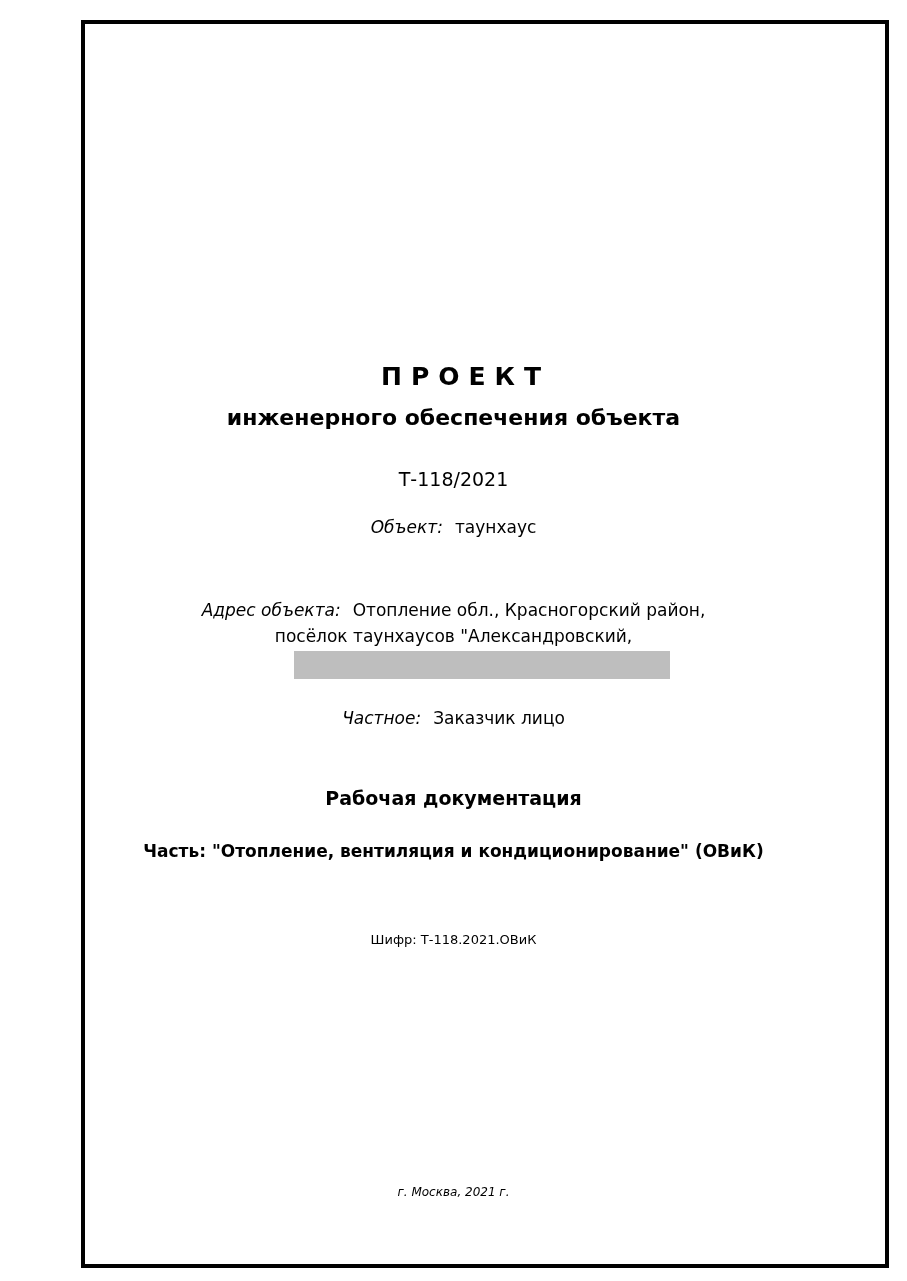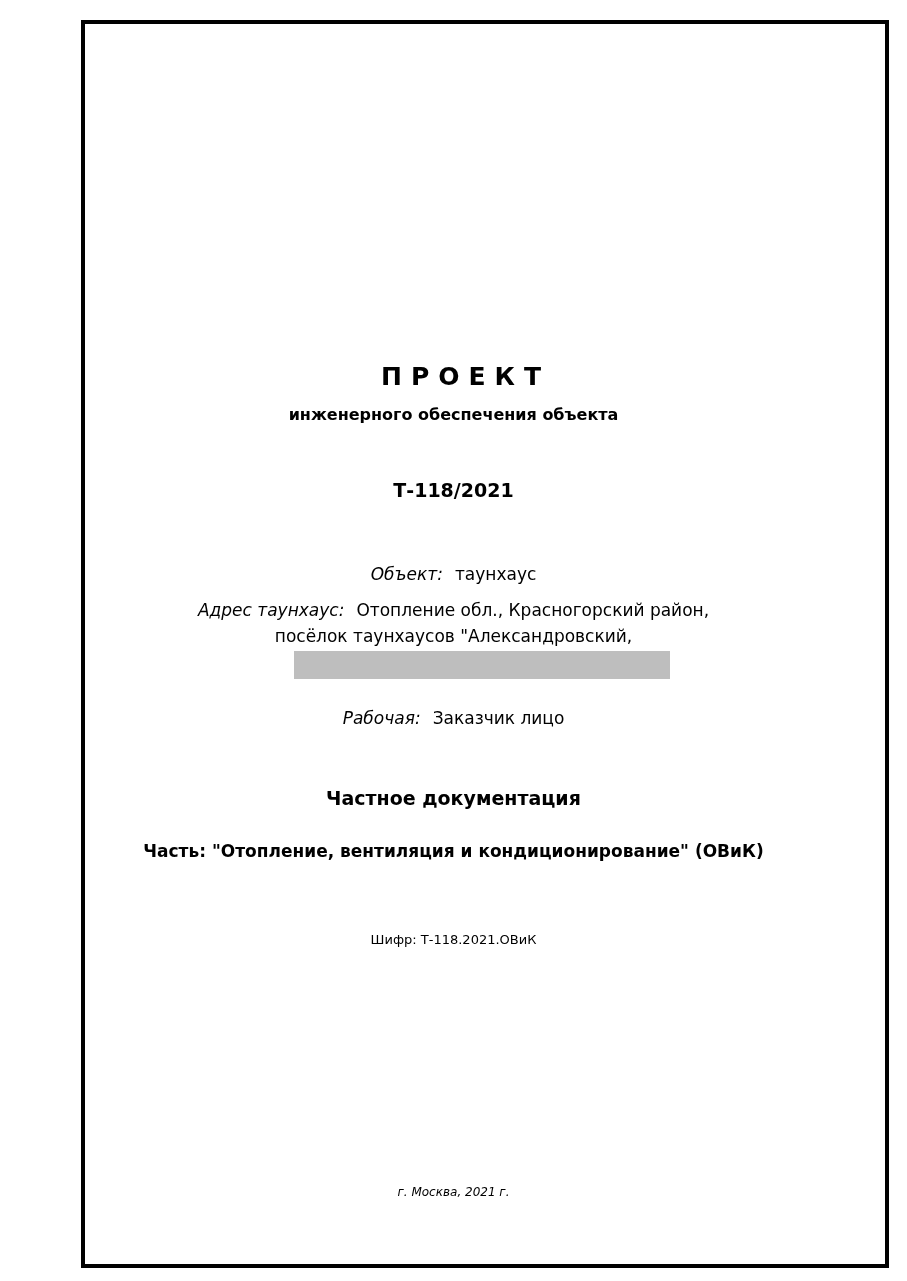--- a/index.html
+++ b/index.html
@@ -1,24 +1,24 @@
 <!DOCTYPE html>
 <html><head>
   <meta charset="utf-8">
   <style>
     html, body { margin: 0; padding: 0; background: #ffffff; }
     body { width: 907px; height: 1281px; position: relative; overflow: hidden; font-family: "DejaVu Sans", sans-serif; color: #000; }
     .frame { position: absolute; left: 81px; top: 20px; width: 800px; height: 1240px; border: 4px solid #000; }
     .line { position: absolute; left: 0; width: 907px; text-align: center; white-space: nowrap; }
     .title { top: 362px; font-size: 25px; font-weight: bold; letter-spacing: 9px; padding-left: 24px; box-sizing: border-box; }
-    .subtitle { top: 405px; font-size: 16px; font-weight: bold; }
-    .code { top: 479px; font-size: 19px; font-weight: bold; }
+    .subtitle { top: 405px; font-size: 22px; font-weight: bold; }
+    .code { top: 468px; font-size: 19px; font-weight: normal; }
     .field { font-size: 17px; }
     .field .lbl { font-style: italic; margin-right: 12px; }
-    .obj { top: 564px; }
+    .obj { top: 517px; }
     .addr1 { top: 600px; }
     .addr2 { top: 626px; }
     .redact { position: absolute; left: 294px; top: 651px; width: 376px; height: 28px; background: #bebebe; }
     .customer { top: 708px; }
     .doctype { top: 787px; font-size: 19px; font-weight: bold; }
     .part { top: 841px; font-size: 17px; font-weight: bold; }
     .cipher { top: 932px; font-size: 13px; font-weight: normal; }
     .city { top: 1185px; font-size: 12px; font-style: italic; }
   </style>
 </head>
@@ -28,26 +28,26 @@
 
 <div class="line title">ПРОЕКТ</div>
 <div class="line subtitle">инженерного обеспечения объекта</div>
 <div class="line code">Т-118/2021</div>
 
 <div class="line field obj">
   <span class="lbl">Объект:</span><span>таунхаус</span>
 </div>
 
 <div class="line field addr1">
-  <span class="lbl">Адрес таунхаус:</span><span>Отопление обл., Красногорский район,</span>
+  <span class="lbl">Адрес объекта:</span><span>Отопление обл., Красногорский район,</span>
 </div>
 <div class="line field addr2">посёлок таунхаусов "Александровский,</div>
 <div class="redact"></div>
 
 <div class="line field customer">
-  <span class="lbl">Рабочая:</span><span>Заказчик лицо</span>
+  <span class="lbl">Частное:</span><span>Заказчик лицо</span>
 </div>
 
-<div class="line doctype">Частное документация</div>
+<div class="line doctype">Рабочая документация</div>
 <div class="line part">Часть:  "Отопление, вентиляция и кондиционирование" (ОВиК)</div>
 <div class="line cipher">Шифр:  Т-118.2021.ОВиК</div>
 
 <div class="line city">г. Москва, 2021 г.</div>
 
 </body></html>

